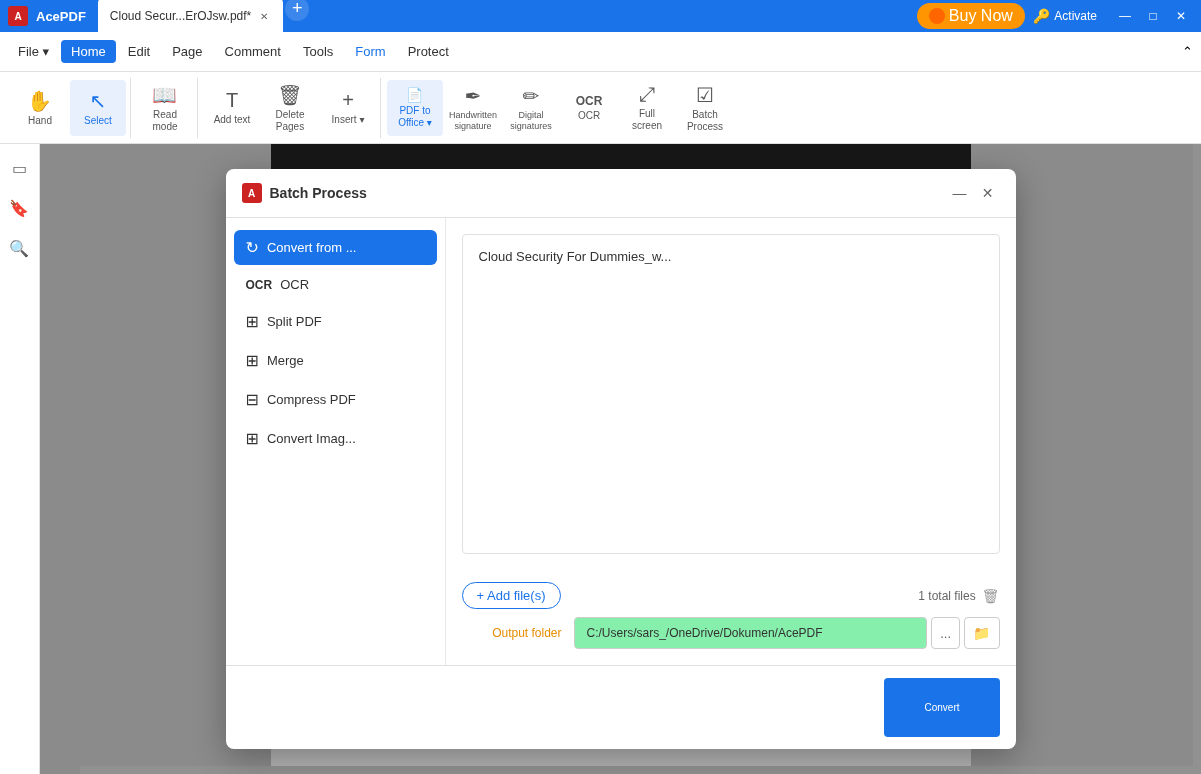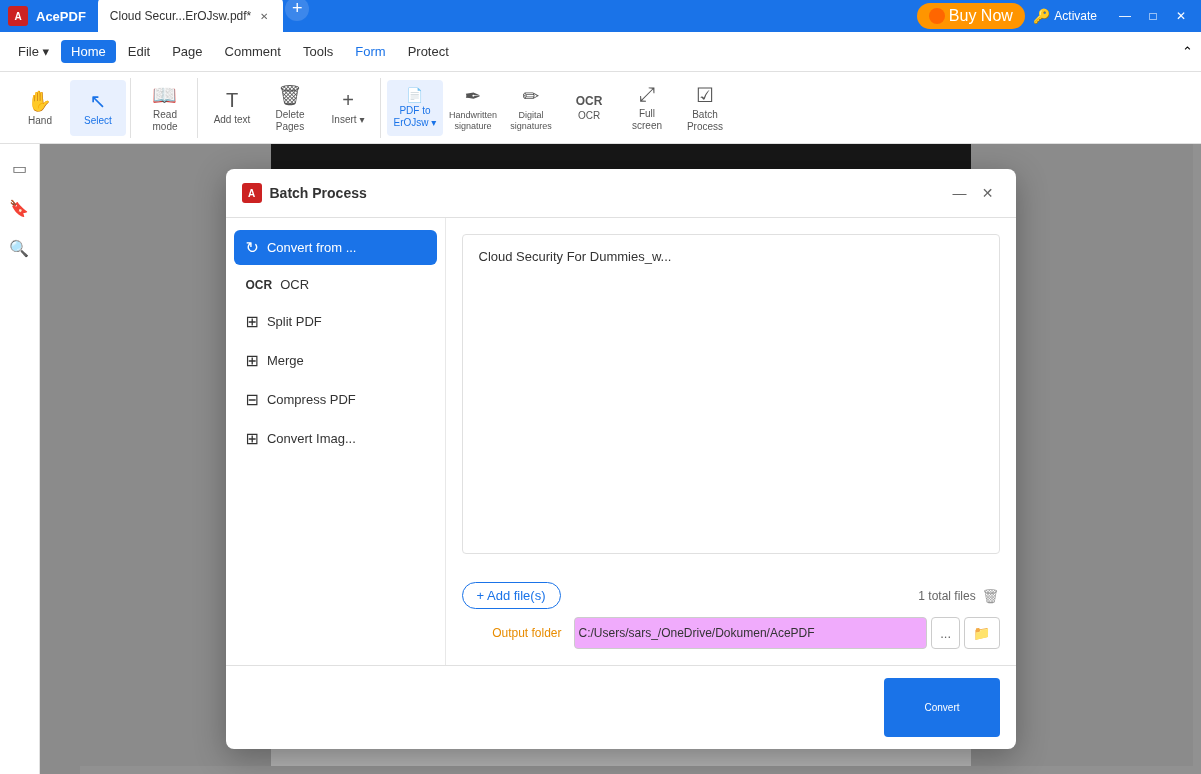--- a/index.html
+++ b/index.html
@@ -266,23 +266,23 @@
     .form-input-with-btn {
       flex: 1;
       display: flex;
       gap: 4px;
     }
     .folder-path {
       flex: 1;
       height: 32px;
       border: 1px solid #ccc;
       border-radius: 4px;
-      padding: 0 4px;
+      padding: 0 12px;
       font-size: 12px;
-      background: #f0abfc;
+      background: #86efac;
       color: #333;
       display: flex;
       align-items: center;
     }
     .folder-btn {
       height: 32px;
       padding: 0 8px;
       border: 1px solid #ccc;
       border-radius: 4px;
       background: white;
@@ -401,21 +401,21 @@
       <span class="label">Delete Pages</span>
     </div>
     <div class="tool-btn">
       <span class="icon">+</span>
       <span class="label">Insert ▾</span>
     </div>
   </div>
   <div class="tool-group">
     <div class="tool-btn active" style="background:#e8f0fe;">
       <span class="icon" style="font-size:14px;">📄</span>
-      <span class="label">PDF to ErOJsw ▾</span>
+      <span class="label">PDF to Office ▾</span>
     </div>
     <div class="tool-btn">
       <span class="icon">✒</span>
       <span class="label" style="font-size:9px;">Handwritten signature</span>
     </div>
     <div class="tool-btn">
       <span class="icon">✏</span>
       <span class="label" style="font-size:9px;">Digital signatures</span>
     </div>
     <div class="tool-btn">

